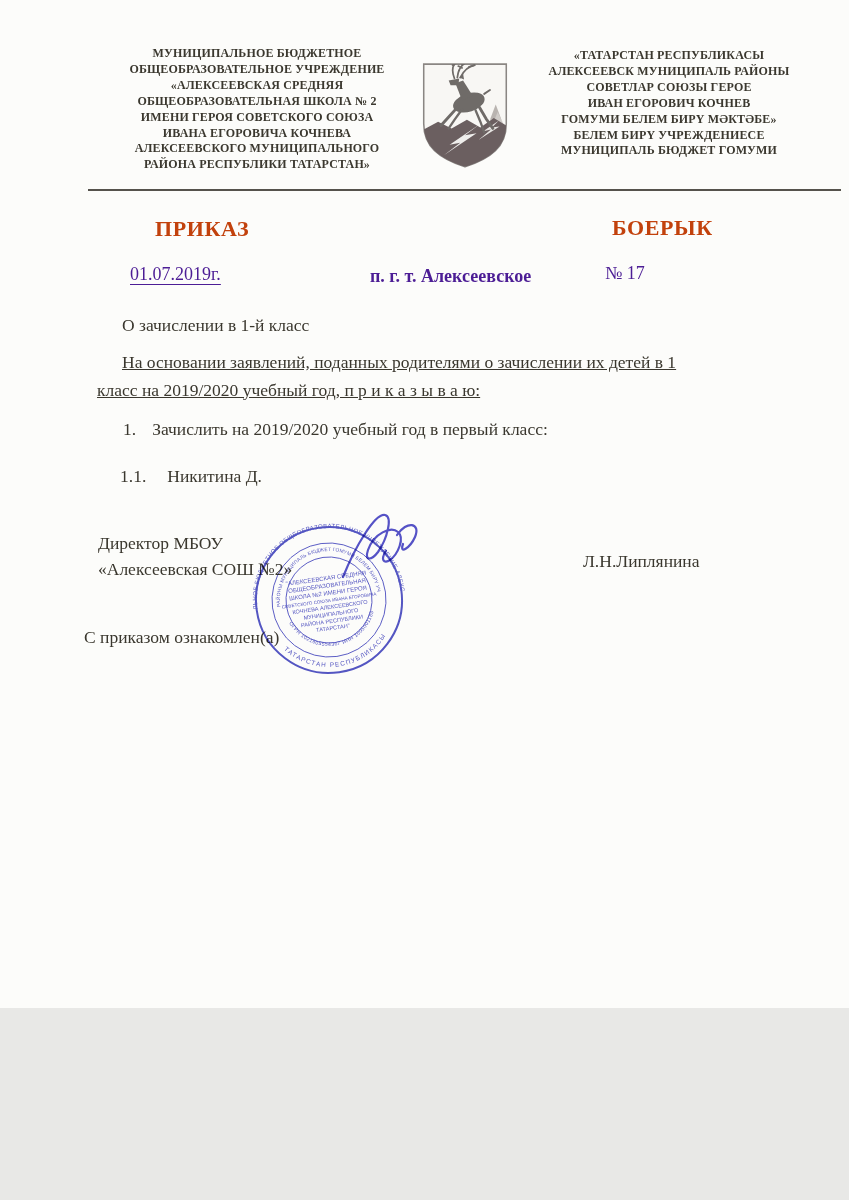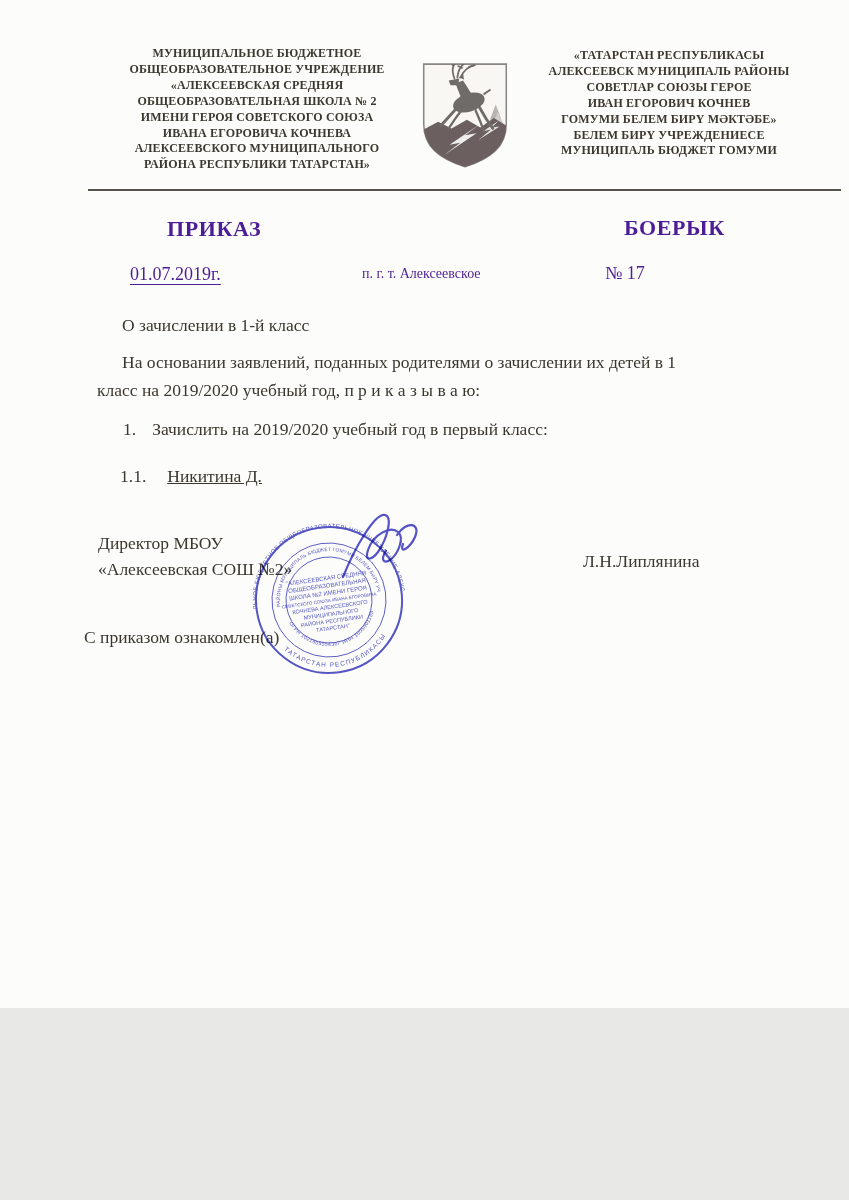--- a/index.html
+++ b/index.html
@@ -9,25 +9,25 @@
     font-family:"Liberation Serif","DejaVu Serif",serif;
     color:#39362f;
   }
   .abs{position:absolute;}
   .org{
     text-align:center;font-weight:bold;font-size:12px;line-height:15.9px;
     letter-spacing:.15px;color:#3b382f;white-space:nowrap;
   }
   .org div{white-space:nowrap;}
   .rule{height:2px;background:#55524c;}
-  .doc-title{font-size:22px;font-weight:bold;letter-spacing:.6px;color:#4c1d95;margin-left:12px;}
+  .doc-title{font-size:22px;font-weight:bold;letter-spacing:.6px;color:#c2410c;}
   .meta{font-size:18px;color:#4c1d95;}
   .underline{text-decoration:underline;text-underline-offset:4px;}
   .body-text{font-size:17.5px;color:#3a372e;white-space:nowrap;}
-  .para{line-height:27.5px;}
+  .para{line-height:27.5px;text-decoration:underline;}
   .num{display:inline-block;}
   .stamp-wrap{mix-blend-mode:multiply;opacity:.88;transform:rotate(-8deg);}
   .sig-wrap{mix-blend-mode:multiply;opacity:.9;}
   .stamp-center-text{font-family:"Liberation Sans","DejaVu Sans",sans-serif;}
 </style>
 </head>
 <body>
 
 <div class="page">
 
@@ -92,36 +92,36 @@
     <div>БЕЛЕМ  БИРҮ УЧРЕЖДЕНИЕСЕ</div>
     <div>МУНИЦИПАЛЬ  БЮДЖЕТ  ГОМУМИ</div>
   </div>
 
   <div class="abs rule" style="left:88px;top:189px;width:753px;"></div>
 
   <div class="abs doc-title" style="left:155px;top:216px;">ПРИКАЗ</div>
   <div class="abs doc-title" style="left:612px;top:215px;">БОЕРЫК</div>
 
   <div class="abs meta underline" style="left:130px;top:264px;">01.07.2019г.</div>
-  <div class="abs meta" style="left:362px;top:266px;font-size:14px;">п. г. т. Алексеевское</div>
+  <div class="abs meta" style="left:370px;top:266px;font-size:18px;font-weight:bold;">п. г. т. Алексеевское</div>
   <div class="abs meta" style="left:605px;top:263px;">№ 17</div>
 
   <div class="abs body-text" style="left:122px;top:315px;">О зачислении в 1-й класс</div>
 
   <div class="abs body-text para" style="left:97px;top:349px;">
     <div style="padding-left:25px;">На основании заявлений, поданных родителями о зачислении их детей в 1</div>
     <div>класс на 2019/2020 учебный год, п р и к а з ы в а ю:</div>
   </div>
 
   <div class="abs body-text" style="left:123px;top:419px;">
     <span class="num">1.</span><span style="margin-left:16px;">Зачислить на 2019/2020 учебный год в первый класс:</span>
   </div>
 
   <div class="abs body-text" style="left:120px;top:466px;">
-    <span class="num">1.1.</span><span style="margin-left:21px;text-decoration:underline;">Никитина Д.</span>
+    <span class="num">1.1.</span><span style="margin-left:21px;">Никитина Д.</span>
   </div>
 
   <div class="abs body-text" style="left:98px;top:533px;">Директор МБОУ</div>
   <div class="abs body-text" style="left:98px;top:559px;">«Алексеевская СОШ №2»</div>
   <div class="abs body-text" style="left:583px;top:551px;">Л.Н.Липлянина</div>
   <div class="abs body-text" style="left:84px;top:627px;">С приказом ознакомлен(а)</div>
 
   <div class="abs stamp-wrap" style="left:229px;top:500px;width:200px;height:200px;">
     <svg width="200" height="200" viewBox="0 0 200 200" xmlns="http://www.w3.org/2000/svg" style="color:#3d3fbe;">
       <defs>

